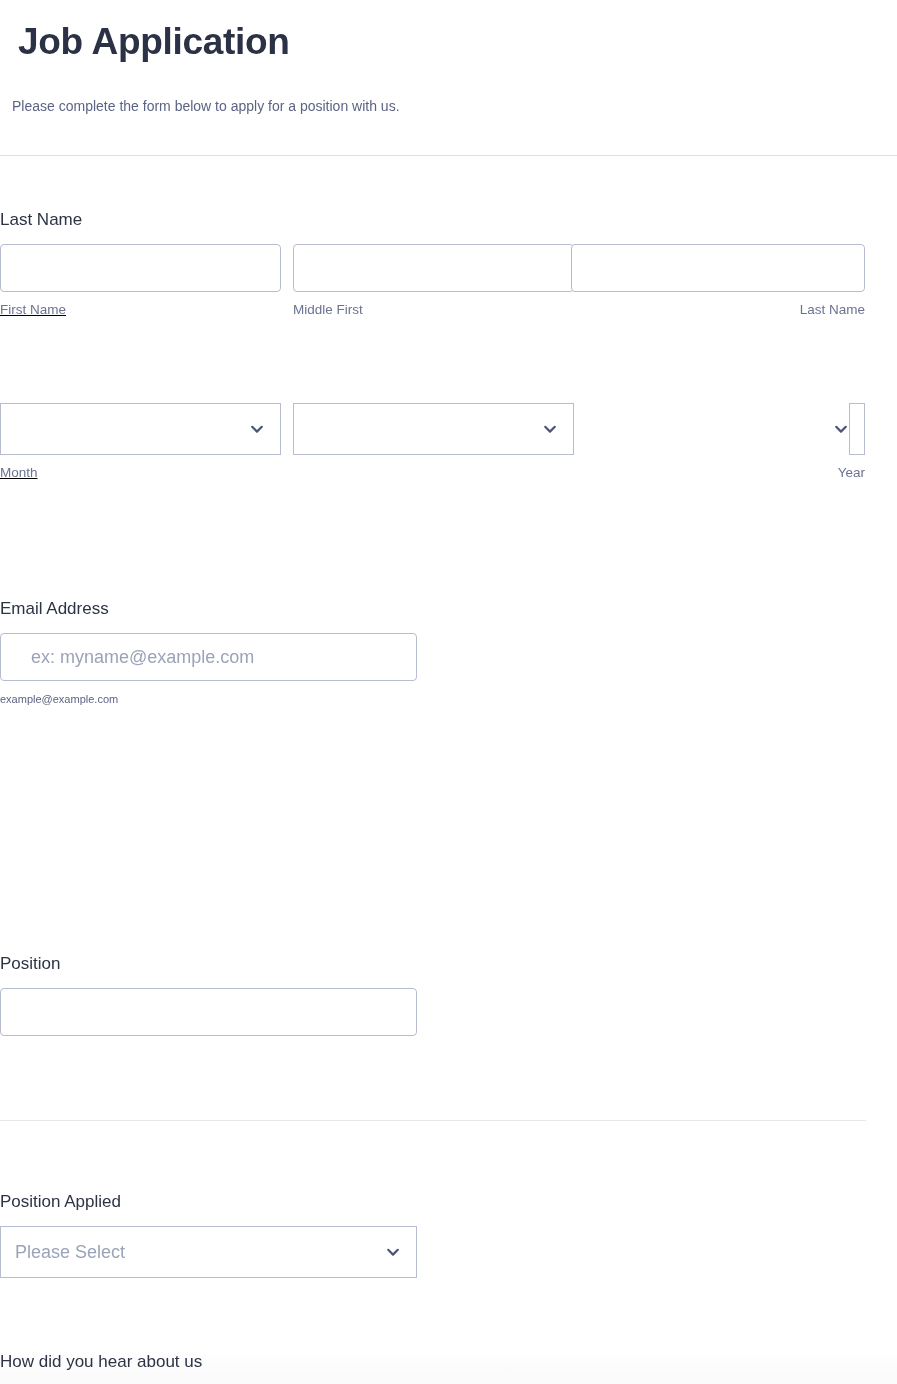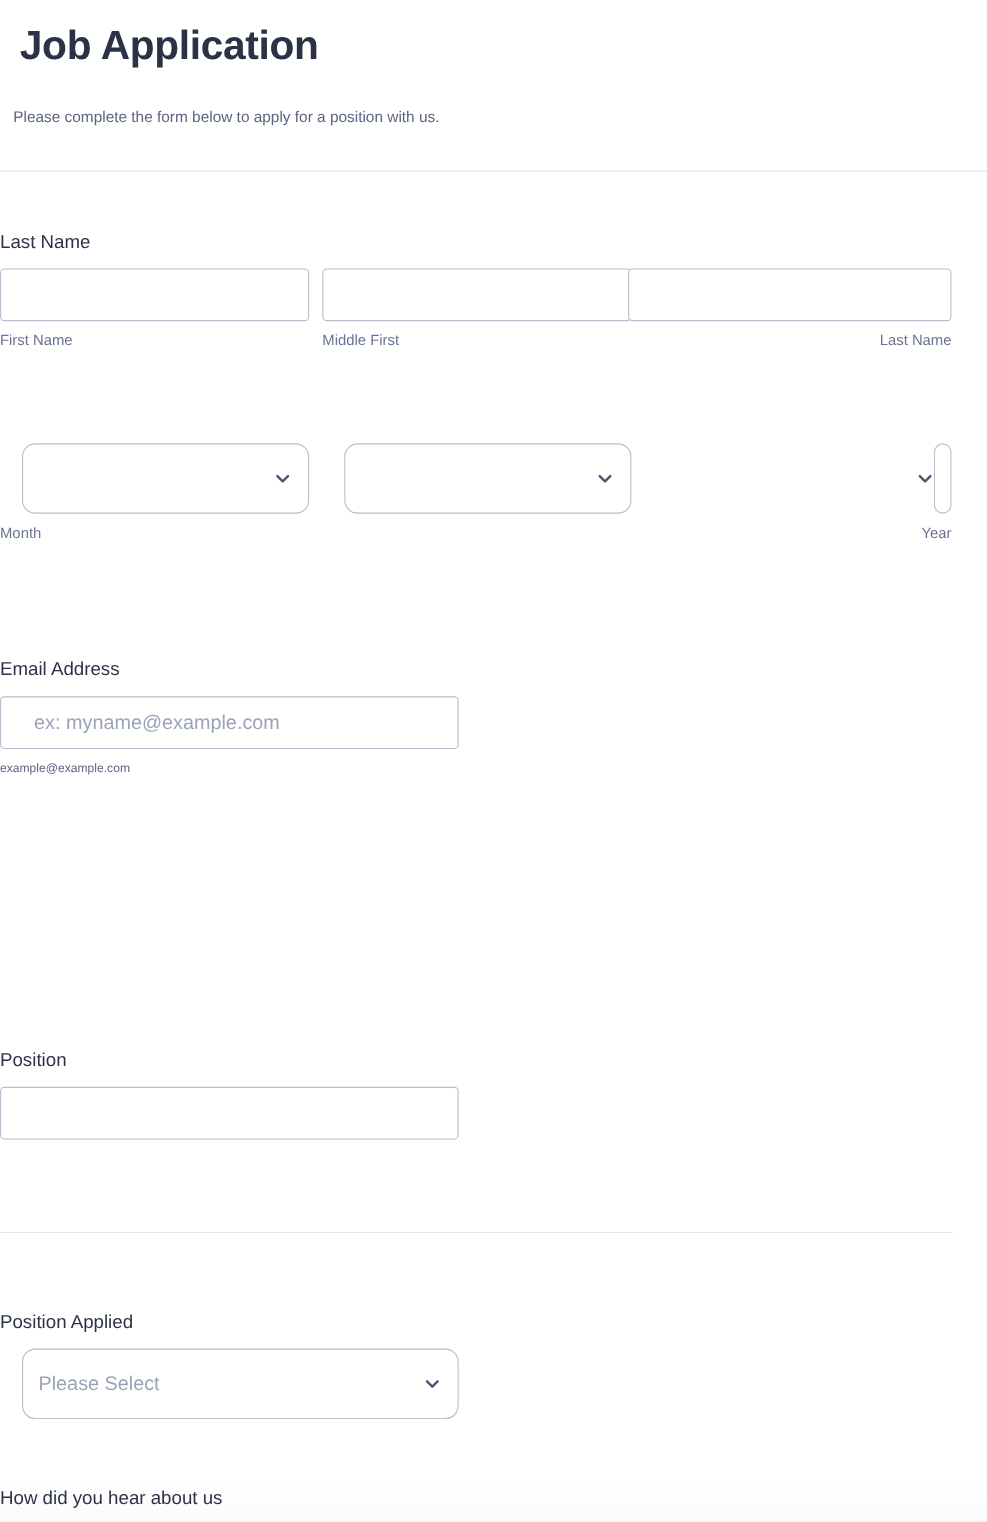--- a/index.html
+++ b/index.html
@@ -111,47 +111,46 @@
     outline: none;
   }
   .text-input::placeholder {
     color: #9aa3b8;
     opacity: 1;
   }
 
   .select-wrap {
     position: relative;
     box-sizing: border-box;
-    height: 64px;
+    height: 52px;
     border: 1px solid #b7bdcf;
-    border-radius: 12px;
+    border-radius: 0;
     background: #ffffff;
     display: flex;
     align-items: center;
-    margin-left: 20px;
   }
   .select-value {
     font-size: 18px;
     color: #9aa3b8;
     padding-left: 14px;
     white-space: nowrap;
     overflow: hidden;
   }
   .chevron {
     position: absolute;
     right: 15px;
     top: 50%;
     transform: translateY(-50%);
     width: 16px;
     height: 16px;
     display: block;
   }
 
   
-  .w-third-1 { width: 281px; }
+  .w-third-1 { width: 281px; text-decoration: underline; }
   .w-third-2 { width: 281px; }
   .w-third-3 { width: 277px; }
   .gap-1 { margin-left: 12px; }
   .gap-2 { margin-left: 14px; align-items: flex-end; }
   .w-half { width: 417px; }
 </style>
 </head>
 <body>
 
 <div class="page">

